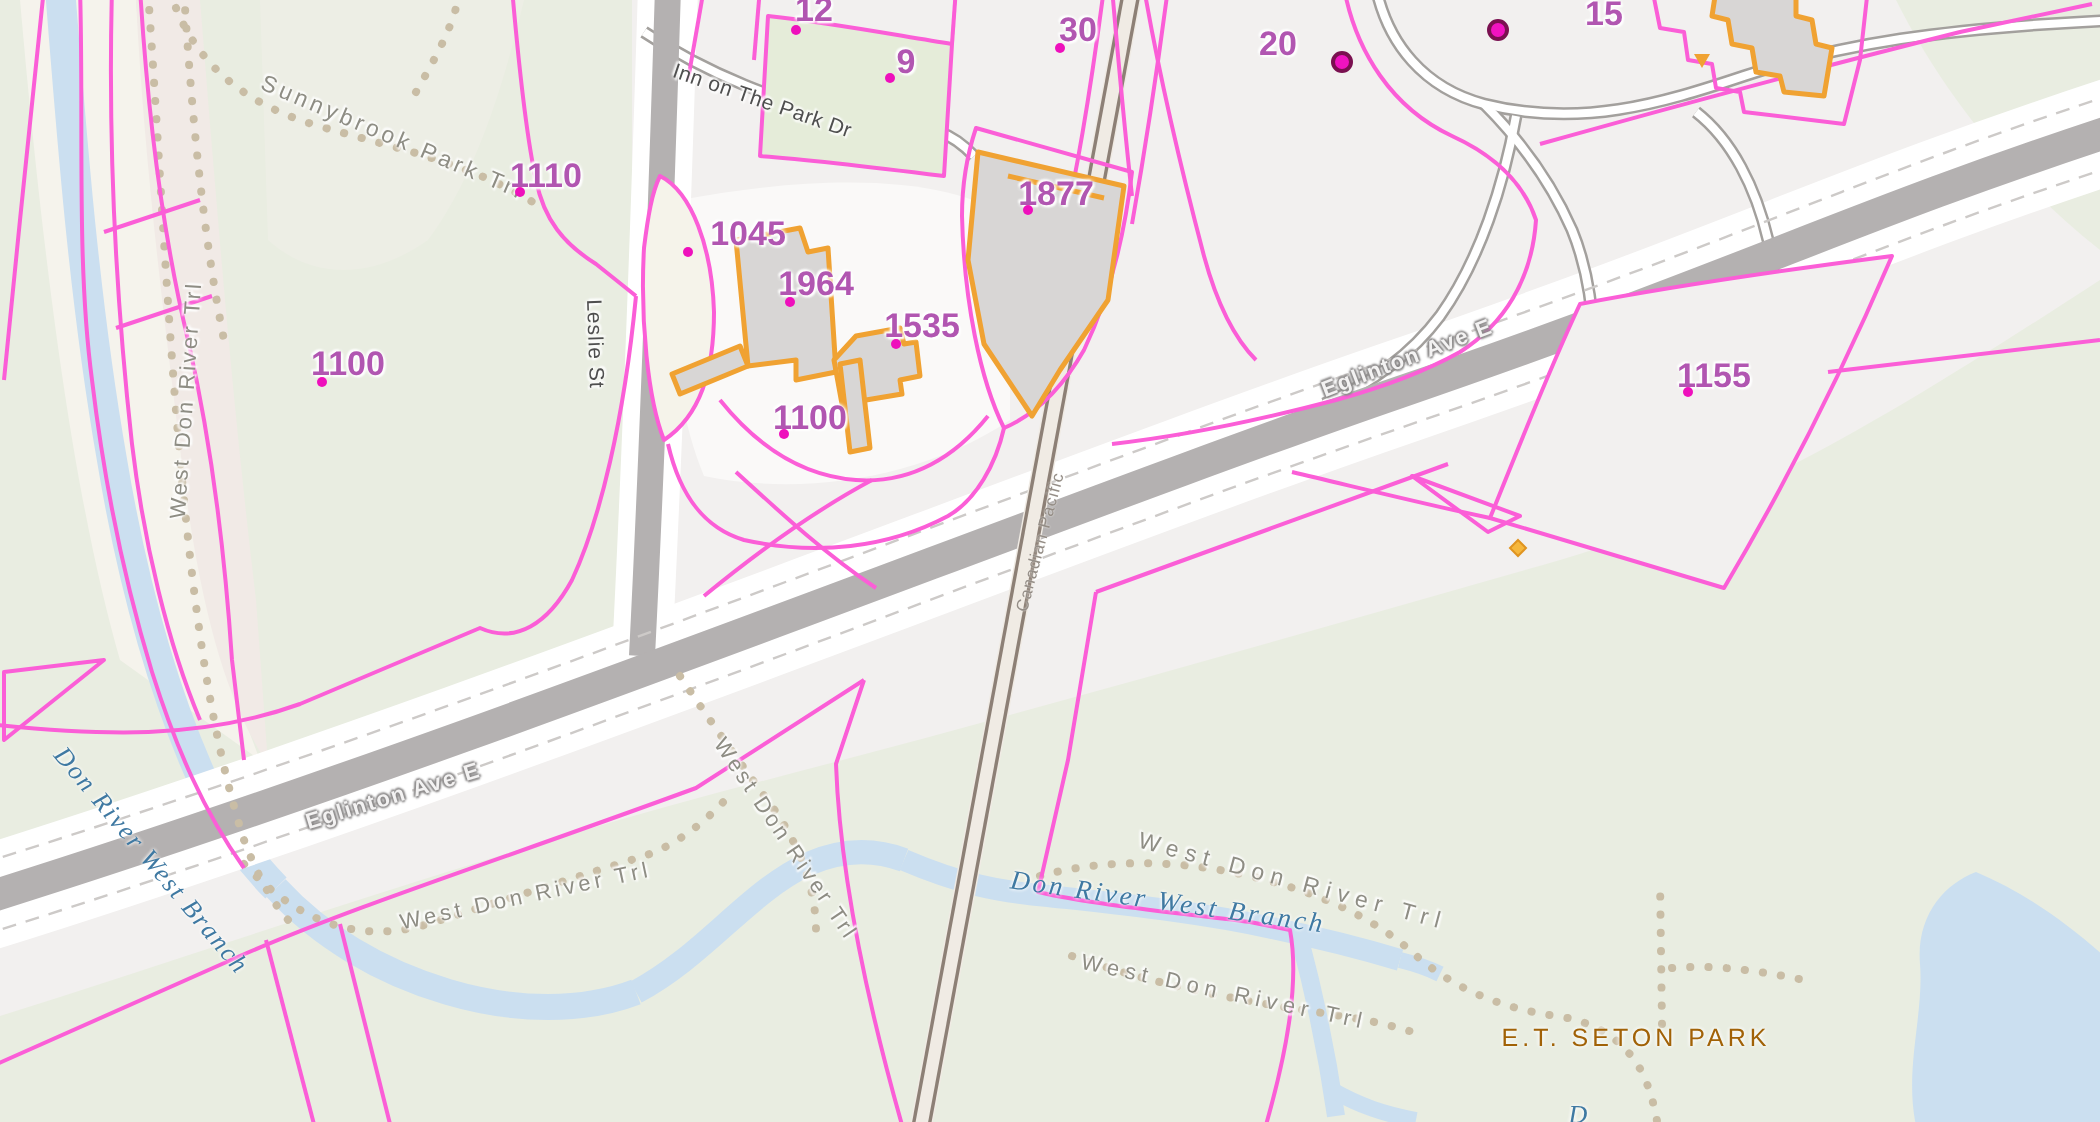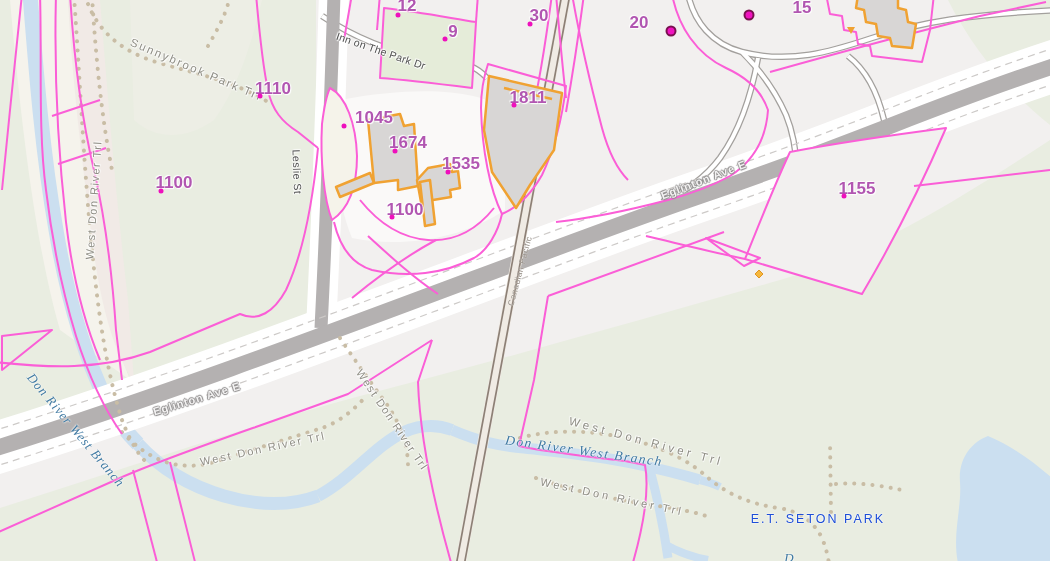--- a/index.html
+++ b/index.html
@@ -8,21 +8,21 @@
   #basemap{position:absolute;left:0;top:0;}
   #labels{position:absolute;left:0;top:0;width:100%;height:100%;pointer-events:none;}
   .lbl{position:absolute;white-space:nowrap;transform-origin:center center;line-height:1;}
   .trail{color:#8e8d84;text-shadow:0 0 2px #fff,0 0 2px #fff,1px 1px 1px #fff,-1px -1px 1px #fff;}
   .street{color:#4f4f4f;text-shadow:0 0 2px #fff,0 0 2px #fff,1px 1px 1px #fff,-1px -1px 1px #fff;}
   .onroad{color:#f3f2f2;font-weight:bold;
           text-shadow:-1px 0 1px #8d8b8b,1px 0 1px #8d8b8b,0 -1px 1px #8d8b8b,0 1px 1px #8d8b8b;}
   .rail{color:#948d86;text-shadow:0 0 1px #f5f3f0;}
   .water{color:#3f79a2;font-family:"Liberation Serif",serif;font-style:italic;
          text-shadow:0 0 2px #fff,0 0 2px #fff;}
-  .park{color:#1d4ed8;text-shadow:0 0 2px #fff,0 0 2px #fff;}
+  .park{color:#a16207;text-shadow:0 0 2px #fff,0 0 2px #fff;}
   .addr{color:#b156b1;font-weight:bold;font-size:17px;
         text-shadow:0 0 2px #fff,0 0 2px #fff,1px 1px 1px #fff,-1px -1px 1px #fff;}
   .dot{position:absolute;width:5px;height:5px;border-radius:50%;background:#ee10bc;
        transform:translate(-50%,-50%);}
   .dot.ring{width:7px;height:7px;border:2px solid #7a1050;background:#f013c0;}
 </style>
 </head>
 <body>
 
 <div id="map">
@@ -185,24 +185,24 @@
       <div class="lbl addr" style="left: 639px; top: 22px; transform: translate(-50%, -50%);">20</div>
       <div class="dot ring" style="left: 671px; top: 31px;"></div>
       <div class="lbl addr" style="left: 757px; top: 7px; transform: translate(-50%, -50%); margin-left: 45px;">15</div>
       <div class="dot ring" style="left: 749px; top: 15px;"></div>
       <div class="lbl addr" style="left: 273px; top: 88px; transform: translate(-50%, -50%); text-align: right;">1110</div>
       <div class="dot" style="left: 260px; top: 96px;"></div>
       <div class="lbl addr" style="left: 174px; top: 182px; transform: translate(-50%, -50%);">1100</div>
       <div class="dot" style="left: 161px; top: 191px;"></div>
       <div class="lbl addr" style="left: 374px; top: 117px; transform: translate(-50%, -50%);">1045</div>
       <div class="dot" style="left: 344px; top: 126px;"></div>
-      <div class="lbl addr" style="left: 408px; top: 142px; transform: translate(-50%, -50%);">1674</div>
+      <div class="lbl addr" style="left: 408px; top: 142px; transform: translate(-50%, -50%);">1964</div>
       <div class="dot" style="left: 395px; top: 151px;"></div>
       <div class="lbl addr" style="left: 461px; top: 163px; transform: translate(-50%, -50%);">1535</div>
       <div class="dot" style="left: 448px; top: 172px;"></div>
-      <div class="lbl addr" style="left: 528px; top: 97px; transform: translate(-50%, -50%);">1811</div>
+      <div class="lbl addr" style="left: 528px; top: 97px; transform: translate(-50%, -50%);">1877</div>
       <div class="dot" style="left: 514px; top: 105px;"></div>
       <div class="lbl addr" style="left: 405px; top: 209px; transform: translate(-50%, -50%);">1100</div>
       <div class="dot" style="left: 392px; top: 217px;"></div>
       <div class="lbl addr" style="left: 857px; top: 188px; transform: translate(-50%, -50%);">1155</div>
       <div class="dot" style="left: 844px; top: 196px;"></div>
     </div>
 </div>
 
 </body></html>

